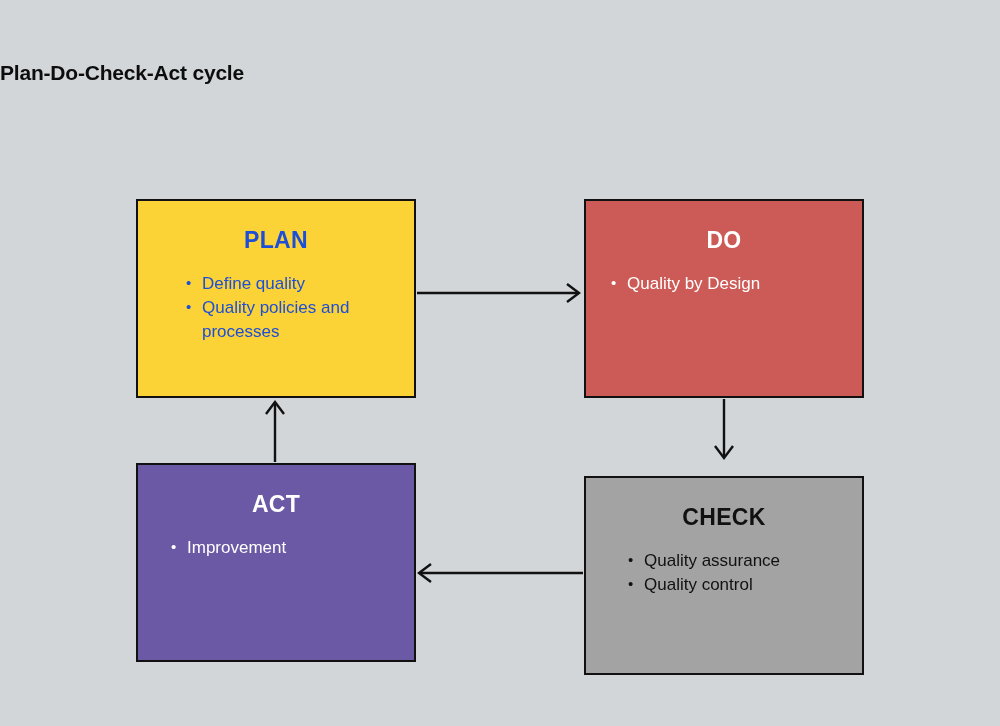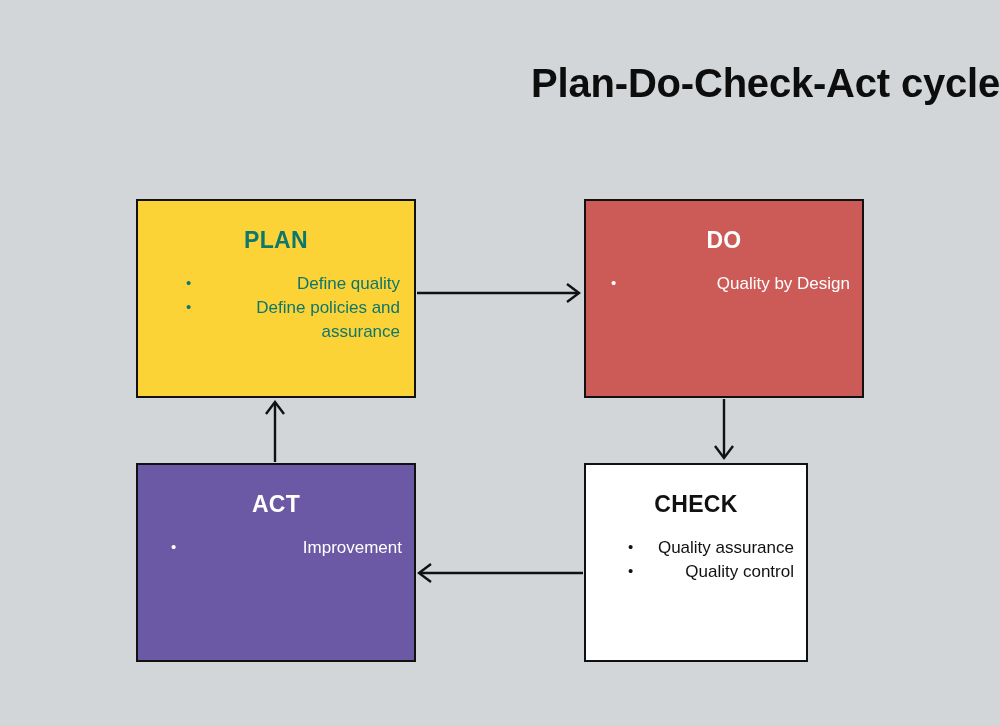--- a/index.html
+++ b/index.html
@@ -17,22 +17,22 @@
     position: relative;
     width: 1000px;
     height: 726px;
   }
 
   .page-title {
     position: absolute;
     left: 0;
     top: 61px;
     width: 1000px;
-    text-align: right;
-    font-size: 40px;
+    text-align: left;
+    font-size: 21px;
     font-weight: bold;
     color: #0d0d0d;
     letter-spacing: -0.2px;
   }
 
   .node {
     position: absolute;
     box-sizing: border-box;
     border: 2px solid #111111;
     padding: 0;
@@ -42,21 +42,20 @@
     font-size: 23px;
     font-weight: bold;
     letter-spacing: 0.3px;
     margin-top: 26px;
   }
   .node-list {
     list-style: none;
     margin: 4px;
     padding: 0;
     margin-top: 18px;
-    text-align: right;
   }
   .node-list li {
     position: relative;
     font-size: 17px;
     line-height: 24px;
     padding-left: 16px;
     margin-bottom: 0px;
   }
   .node-list li::before {
     content: "\2022";
@@ -66,21 +65,21 @@
     font-size: 15px;
   }
 
   
   #node-plan {
     left: 136px;
     top: 199px;
     width: 280px;
     height: 199px;
     background: #fbd336;
-    color: #0f766e;
+    color: #1d4ed8;
   }
   #node-plan .node-list { margin-left: 48px; margin-right: 14px; }
 
   
   #node-do {
     left: 584px;
     top: 199px;
     width: 280px;
     height: 199px;
     background: #cc5b57;
@@ -95,24 +94,24 @@
     width: 280px;
     height: 199px;
     background: #6b59a6;
     color: #ffffff;
   }
   #node-act .node-list { margin-left: 33px; margin-right: 12px; }
 
   
   #node-check {
     left: 584px;
-    top: 463px;
-    width: 224px;
+    top: 476px;
+    width: 280px;
     height: 199px;
-    background: #ffffff;
+    background: #a3a3a3;
     color: #111111;
   }
   #node-check .node-list { margin-left: 42px; margin-right: 12px; }
 
   .arrows {
     position: absolute;
     left: 0;
     top: 0;
     width: 1000px;
     height: 726px;
@@ -146,21 +145,21 @@
     <g>
       <line x1="275" y1="462" x2="275" y2="403" stroke="#111111" stroke-width="2.4"></line>
       <polyline points="266,414 275,402 284,414" fill="none" stroke="#111111" stroke-width="2.4"></polyline>
     </g>
   </svg>
 
   <div class="node" id="node-plan">
     <div class="node-title">PLAN</div>
     <ul class="node-list">
       <li>Define quality</li>
-      <li>Define policies and assurance</li>
+      <li>Quality policies and processes</li>
     </ul>
   </div>
 
   <div class="node" id="node-act">
     <div class="node-title">ACT</div>
     <ul class="node-list">
       <li>Improvement</li>
     </ul>
   </div>
 

